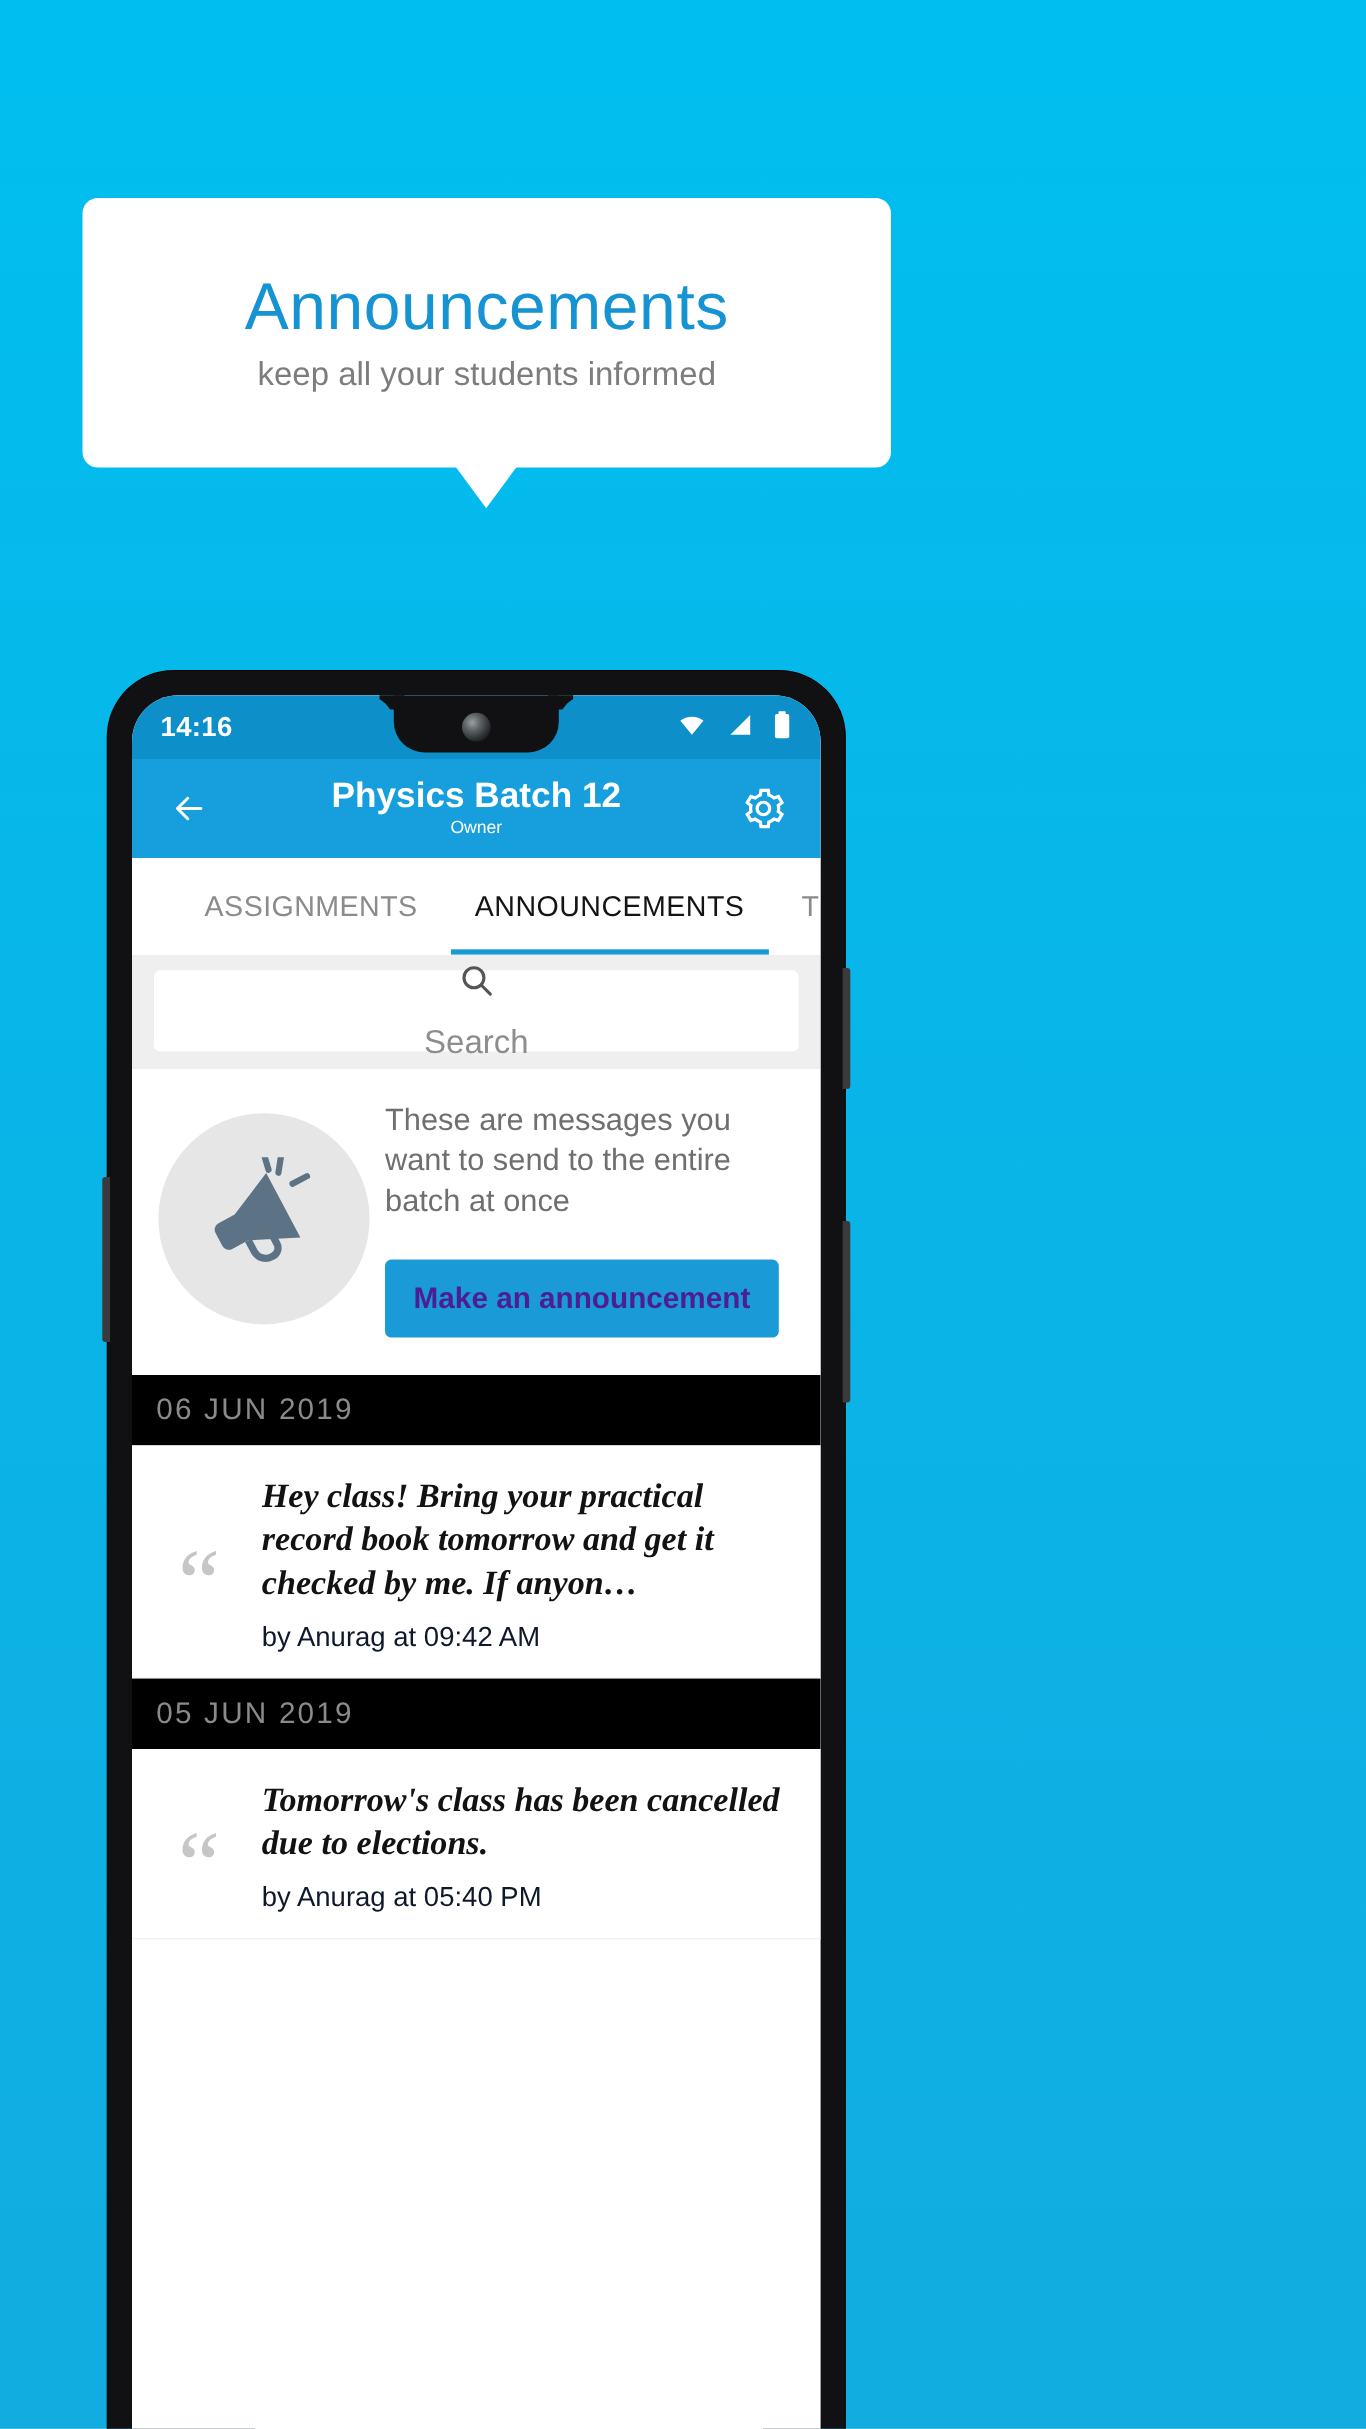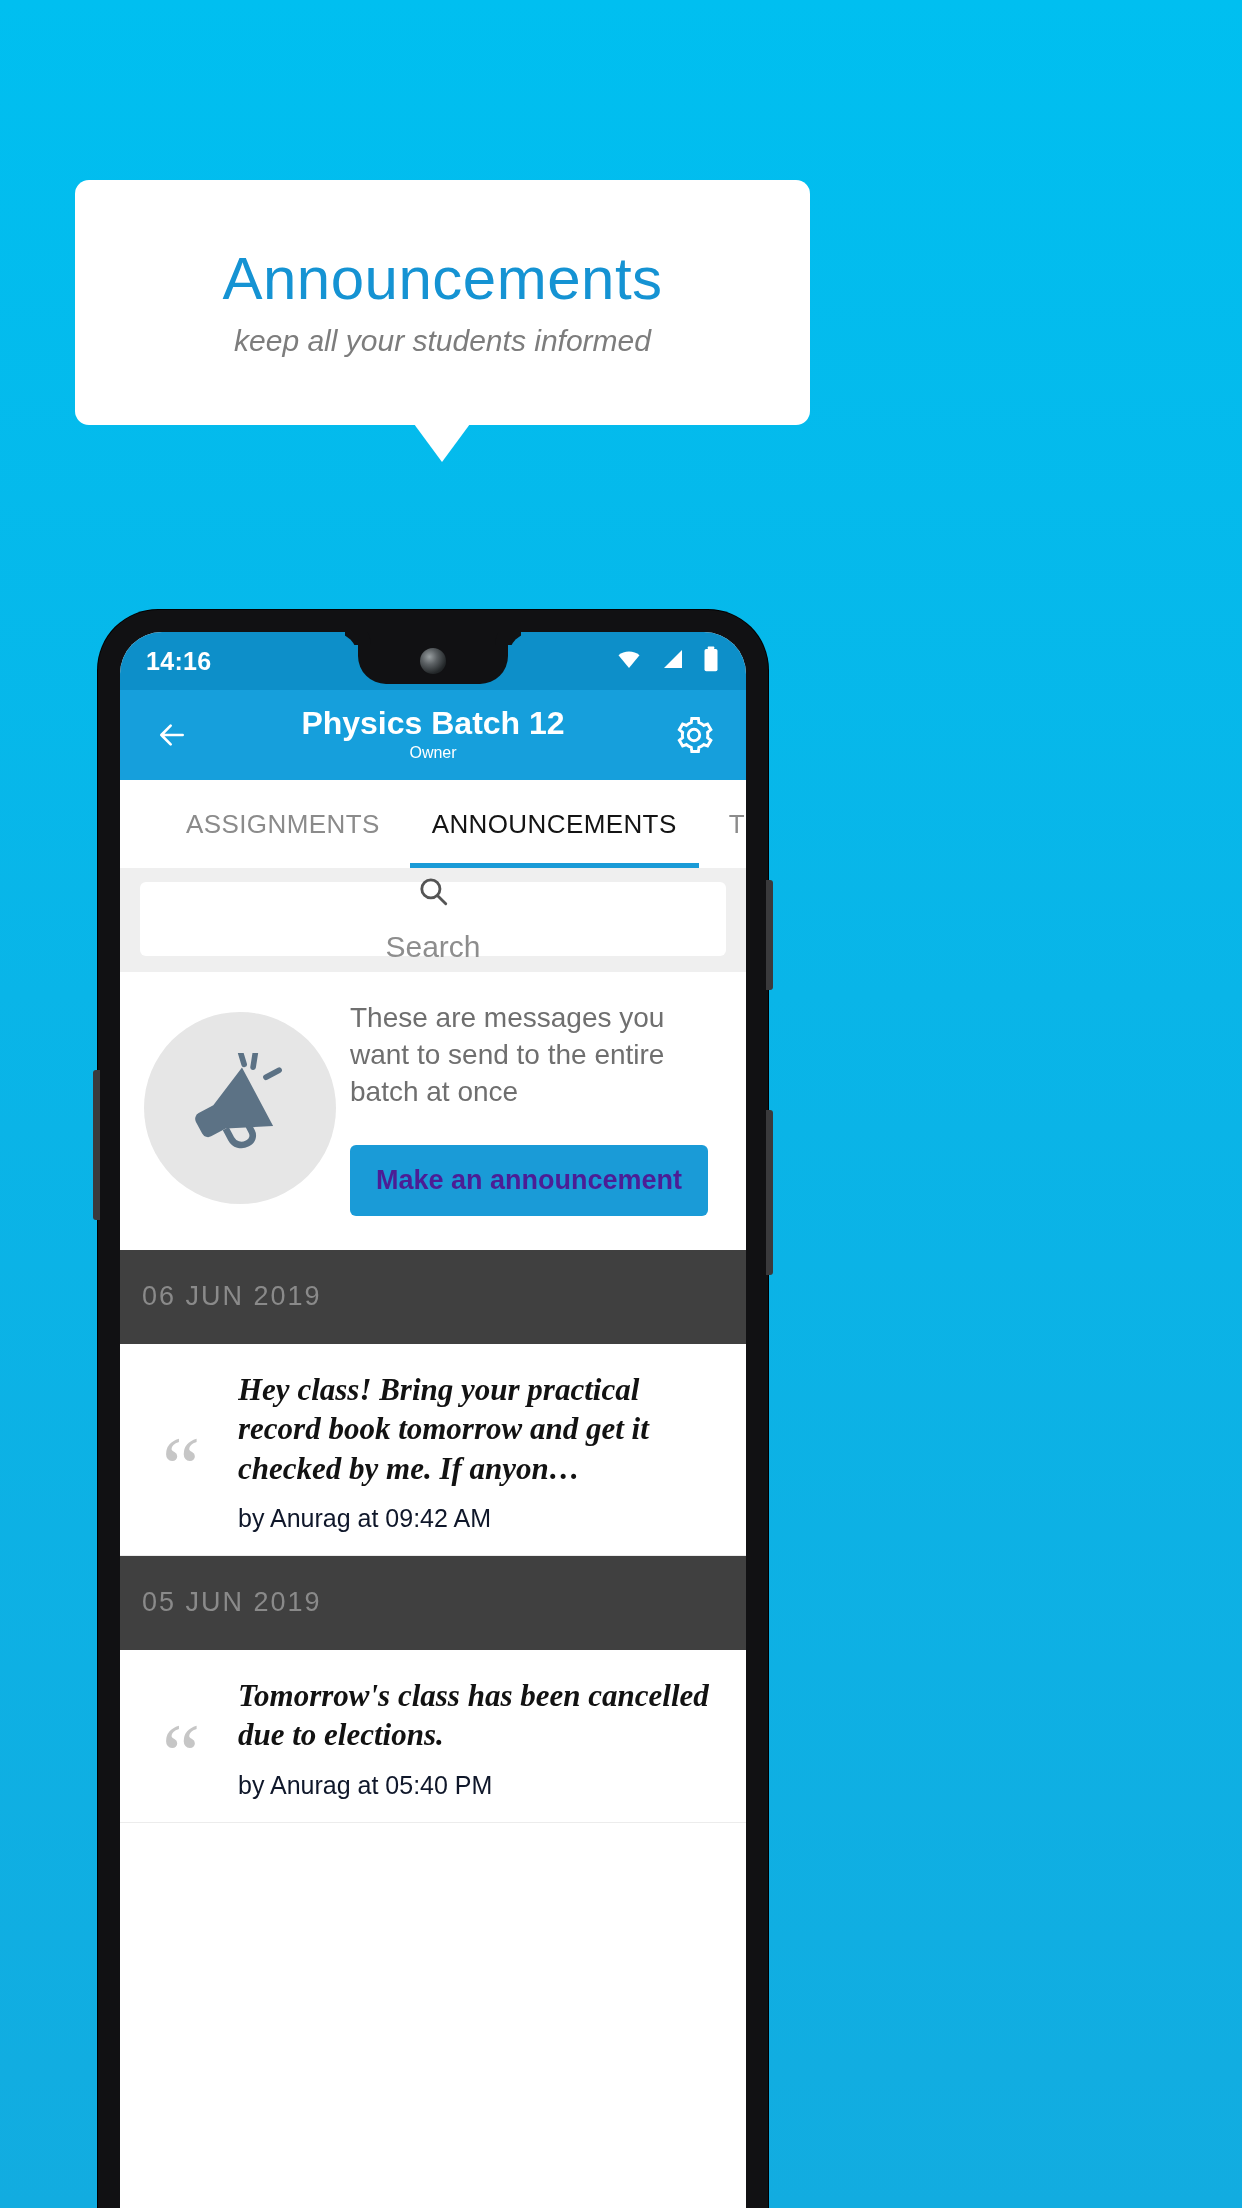--- a/index.html
+++ b/index.html
@@ -25,21 +25,20 @@
     font-size:60px;
     font-weight:400;
     letter-spacing:0.5px;
     line-height:1.05;
   }
   .bubble-sub {
     margin-top:14px;
     color:#7d7d7d;
     font-size:30px;
     font-weight:400;
-    font-style:italic;
   }
   .bubble-tail {
     position:absolute;
     left:414px; top:424px;
     width:0; height:0;
     border-left:28px solid transparent;
     border-right:28px solid transparent;
     border-top:38px solid #ffffff;
   }
 
@@ -155,21 +154,21 @@
   }
   .promo-btn {
     margin-top:34px; align-self:flex-start;
     background:#1A9BD7; color:#4c1d95;
     font-size:27px; border:none; border-radius:6px;
     padding:22px 26px; line-height:1;font-weight:bold;
   }
 
   
   .date-head {
-    background:#404040; height:94px;
+    background:#000000; height:64px;
     display:flex; align-items:center; padding-left:22px;
     color:#8a8a8a; font-size:27px; letter-spacing:2px;
   }
 
   
   .ann {
     background:#fff; display:flex; padding:26px 24px 22px 18px; gap:14px;
     border-bottom:1px solid #ececec;
   }
   .ann-quote {

